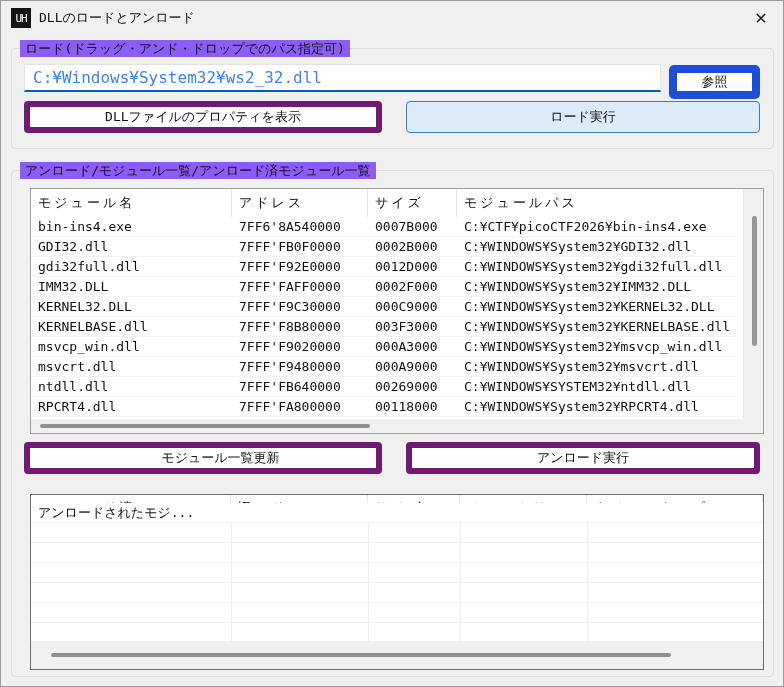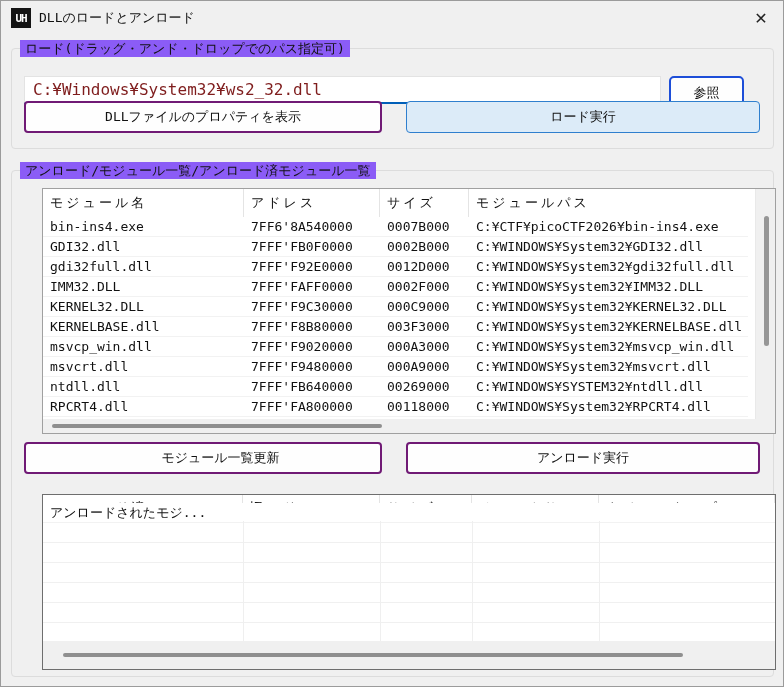--- a/index.html
+++ b/index.html
@@ -6,47 +6,47 @@
   *{box-sizing:border-box;}
   .window{
     position:relative;width:784px;height:687px;background:#f0f0f0;
     border:1px solid #9b9b9b;overflow:hidden;
     font-family:"DejaVu Sans Mono","Liberation Mono",monospace;
     color:#111;
   }
   
   .titlebar{position:absolute;left:0;top:0;width:100%;height:34px;background:#f0f0f0;}
   .app-icon{position:absolute;left:10px;top:7px;width:20px;height:20px;background:#141414;
-    color:#fff;font-weight:bold;font-size:11px;letter-spacing:-1px;
+    color:#fff;font-weight:normal;font-size:11px;letter-spacing:-1px;
     display:flex;align-items:center;justify-content:center;}
   .window-title{position:absolute;left:38px;top:0;height:34px;line-height:34px;font-size:13px;}
   .close-btn{position:absolute;right:8px;top:5px;width:28px;height:24px;display:flex;
     align-items:center;justify-content:center;font-size:16px;color:#222;cursor:default;
     font-family:"DejaVu Sans","Liberation Sans",sans-serif;}
   
   .groupbox{position:absolute;border:1px solid #dcdcdc;border-radius:4px;}
   .groupbox-label{position:absolute;left:8px;top:-9px;background:#8b5cf6;padding:0 5px;
     font-size:13px;line-height:17px;white-space:nowrap;}
   .group-load{left:10px;top:47px;width:763px;height:101px;}
   .group-modules{left:10px;top:169px;width:763px;height:507px;}
   
-  .path-input{position:absolute;left:12px;top:27px;width:637px;height:28px;background:#fff;
+  .path-input{position:absolute;left:12px;top:15px;width:637px;height:28px;background:#fff;
     border:1px solid #e3e3e3;border-bottom:2px solid #005fb8;
     font-family:"DejaVu Sans Mono","Liberation Mono",monospace;font-size:16px;
-    padding:0 0 0 8px;color:#7f1d1d;outline:none;}
+    padding:0 0 0 8px;color:#3b82f6;outline:none;}
   .btn{position:absolute;display:flex;align-items:center;justify-content:center;
-    font-size:13px;background:#fefefe;border:2px solid #701a75;border-radius:4px;
+    font-size:13px;background:#fefefe;border:6px solid #701a75;border-radius:4px;
     cursor:default;white-space:nowrap;}
-  .btn-browse{left:657px;top:27px;width:75px;height:34px;border:2px solid #1d4ed8;border-radius:5px;}
+  .btn-browse{left:657px;top:16px;width:91px;height:34px;border:8px solid #1d4ed8;border-radius:5px;}
   .btn-props{left:12px;top:52px;width:358px;height:32px;}
   .btn-load{left:394px;top:52px;width:354px;height:32px;background:#dcebf8;border:1px solid #2f7fce;}
   .btn-refresh{left:12px;top:271px;width:358px;height:32px;padding-left:35px;}
   .btn-unload{left:394px;top:271px;width:354px;height:32px;}
   
-  .listview{position:absolute;background:#fff;overflow:hidden;margin-left:12px;}
+  .listview{position:absolute;background:#fff;overflow:hidden;}
   .table1{left:18px;top:17px;width:734px;height:246px;border:1px solid #a0a0a0;}
   .table2{left:18px;top:323px;width:734px;height:176px;border:1px solid #6e6e6e;}
   .t-head{position:absolute;left:0;top:0;right:0;display:flex;background:#fff;}
   .table1 .t-head{height:28px;}
   .table2 .t-head{height:26px;}
   .t-head .cell{line-height:28px;letter-spacing:3px;border-right:1px solid #e4e4e4;
     overflow:hidden;white-space:nowrap;font-size:13px;padding-left:7px;}
   .table2 .t-head .cell{line-height:26px;}
   .t-body{position:absolute;left:0;right:0;overflow:hidden;background:#fff;}
   .table1 .t-body{top:28px;bottom:14px;right:27px;}

